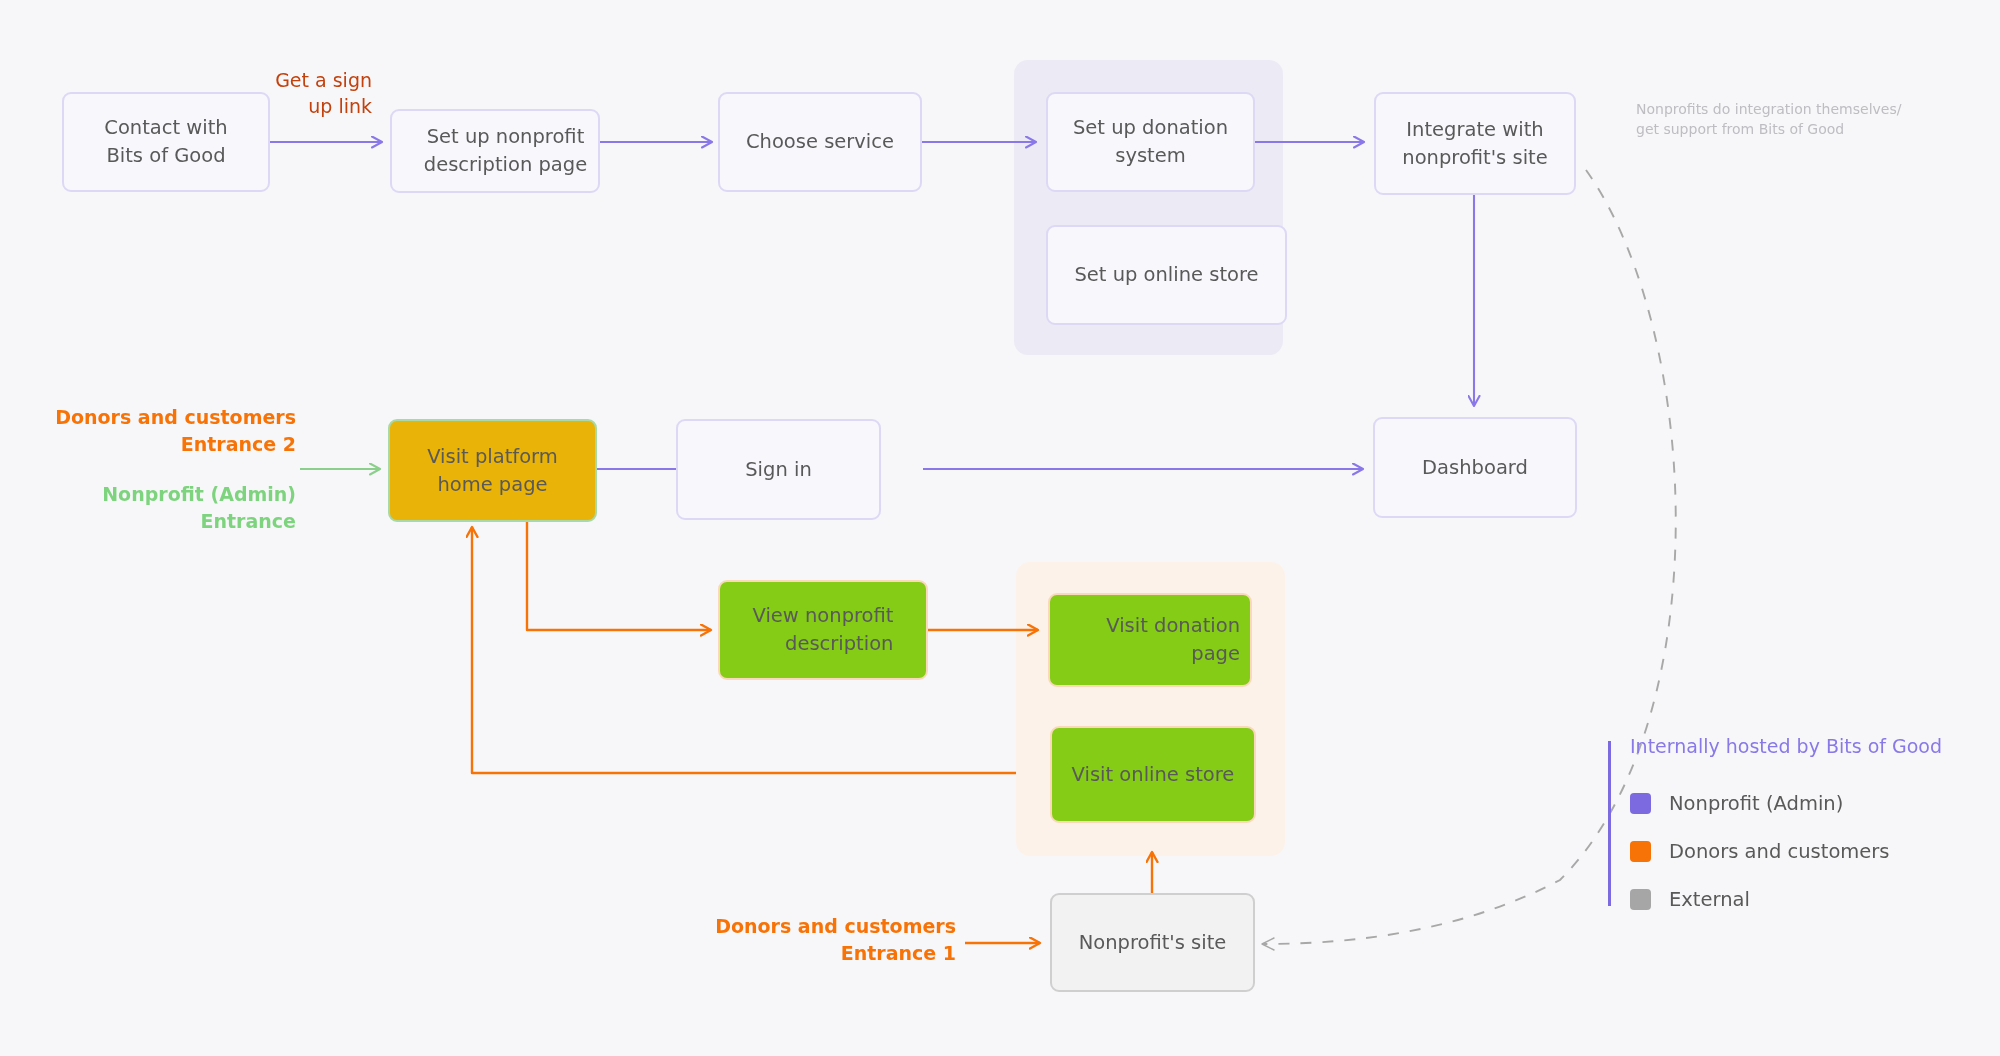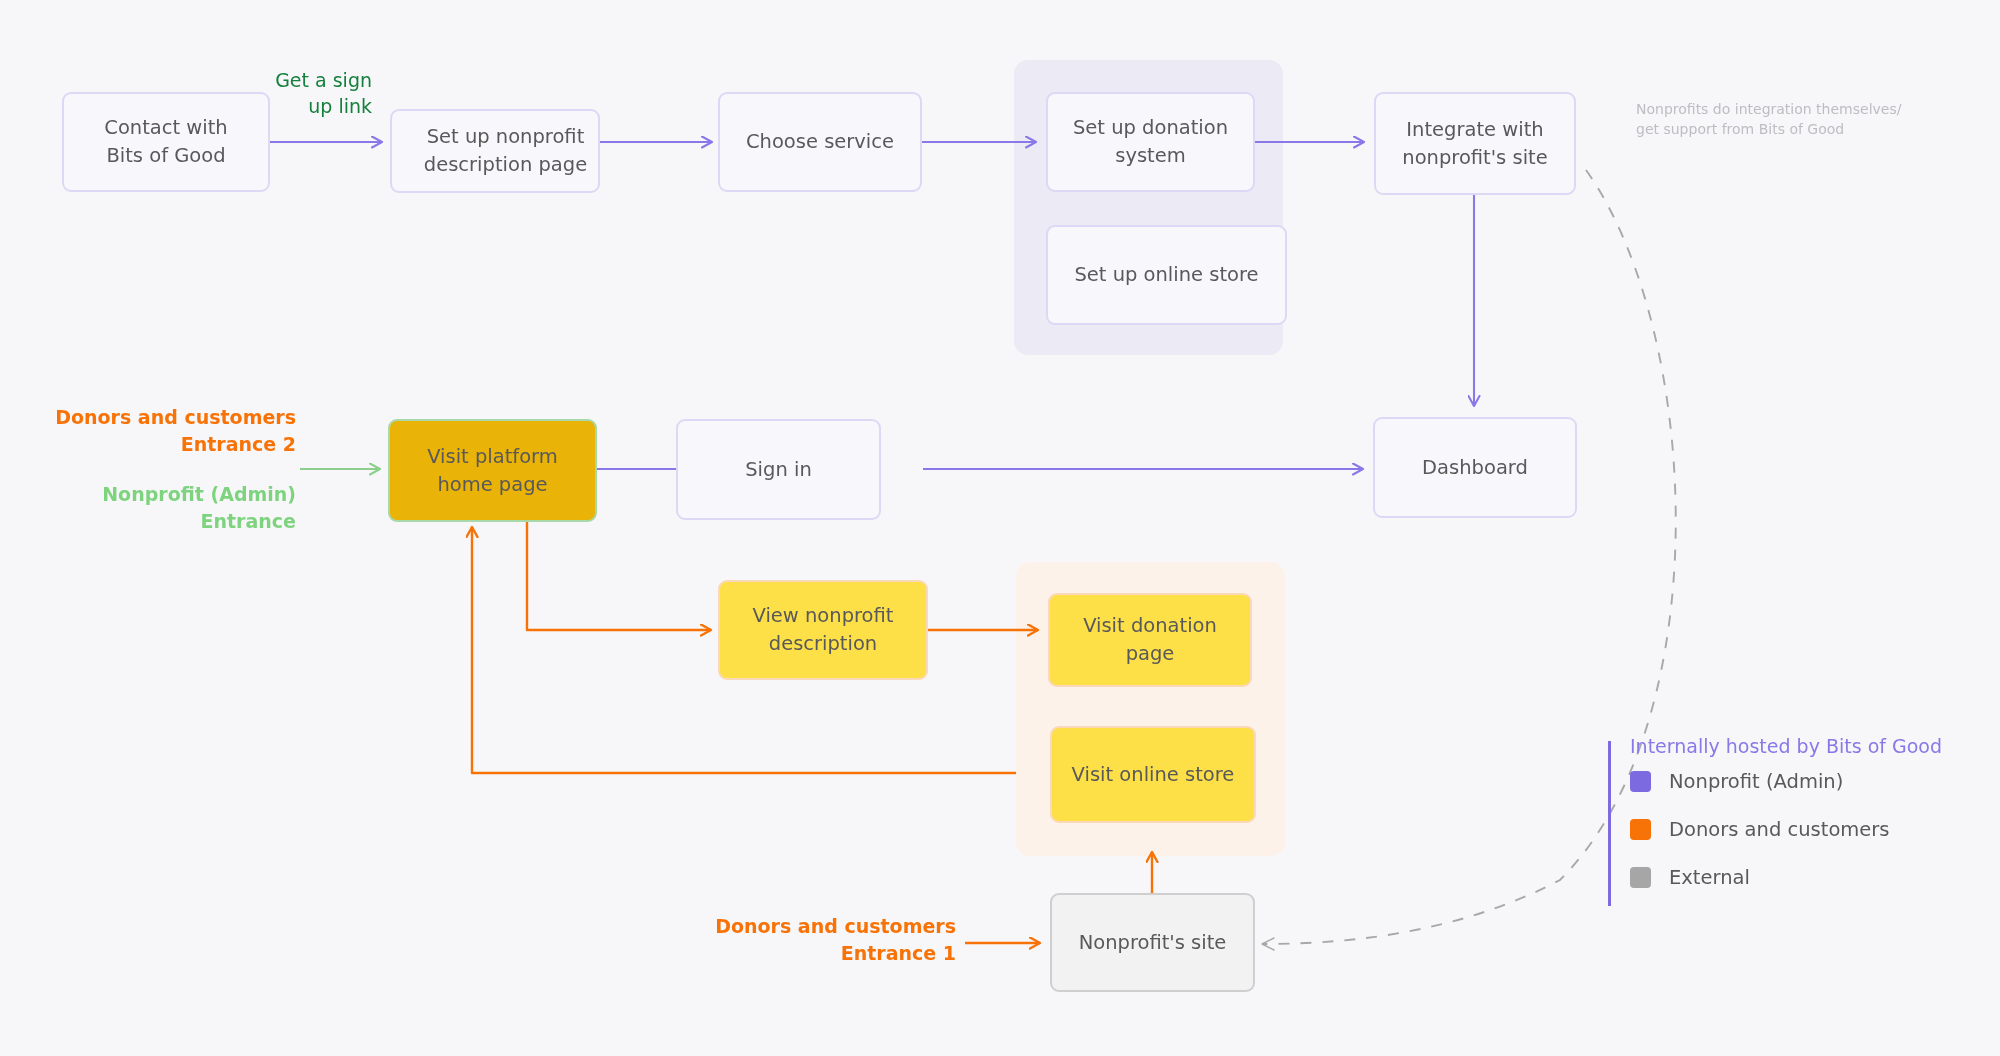--- a/index.html
+++ b/index.html
@@ -34,26 +34,26 @@
     align-items: center;
     justify-content: center;
     text-align: center;
     color: #595959;
     font-size: 19.5px;
     line-height: 1.42;
     padding: 4px 10px;
   }
   .node.purple { border: 2px solid #ddd8f5; background: #f8f7fc; }
   .node.green  { border: 2.5px solid #a9d9a9; background: #eab308; }
-  .node.orange { border: 2.5px solid #fad9bb; background: #fde047; }
+  .node.orange { border: 2.5px solid #fad9bb; background: #84cc16; text-align: right; }
   .node.gray   { border: 2.5px solid #cfcfcf; background: #f2f2f2; }
 
   .edge-label {
     position: absolute;
-    color: #15803d;
+    color: #c2410c;
     font-size: 19px;
     line-height: 1.35;
     text-align: right;
   }
   .note {
     position: absolute;
     color: #bdbdc2;
     font-size: 14px;
     line-height: 1.42;
     text-align: left;
@@ -78,20 +78,21 @@
     position: absolute;
     left: -22px;
     top: 6px;
     width: 2.5px;
     height: 165px;
     background: #7c6ae0;
   }
   #legend .legend-title {
     color: #8878e8;
     font-size: 19px;
+    margin-bottom: 22px;
     white-space: nowrap;
   }
   #legend .legend-row {
     display: flex;
     align-items: center;
     height: 48px;
   }
   #legend .swatch {
     width: 21px;
     height: 21px;

